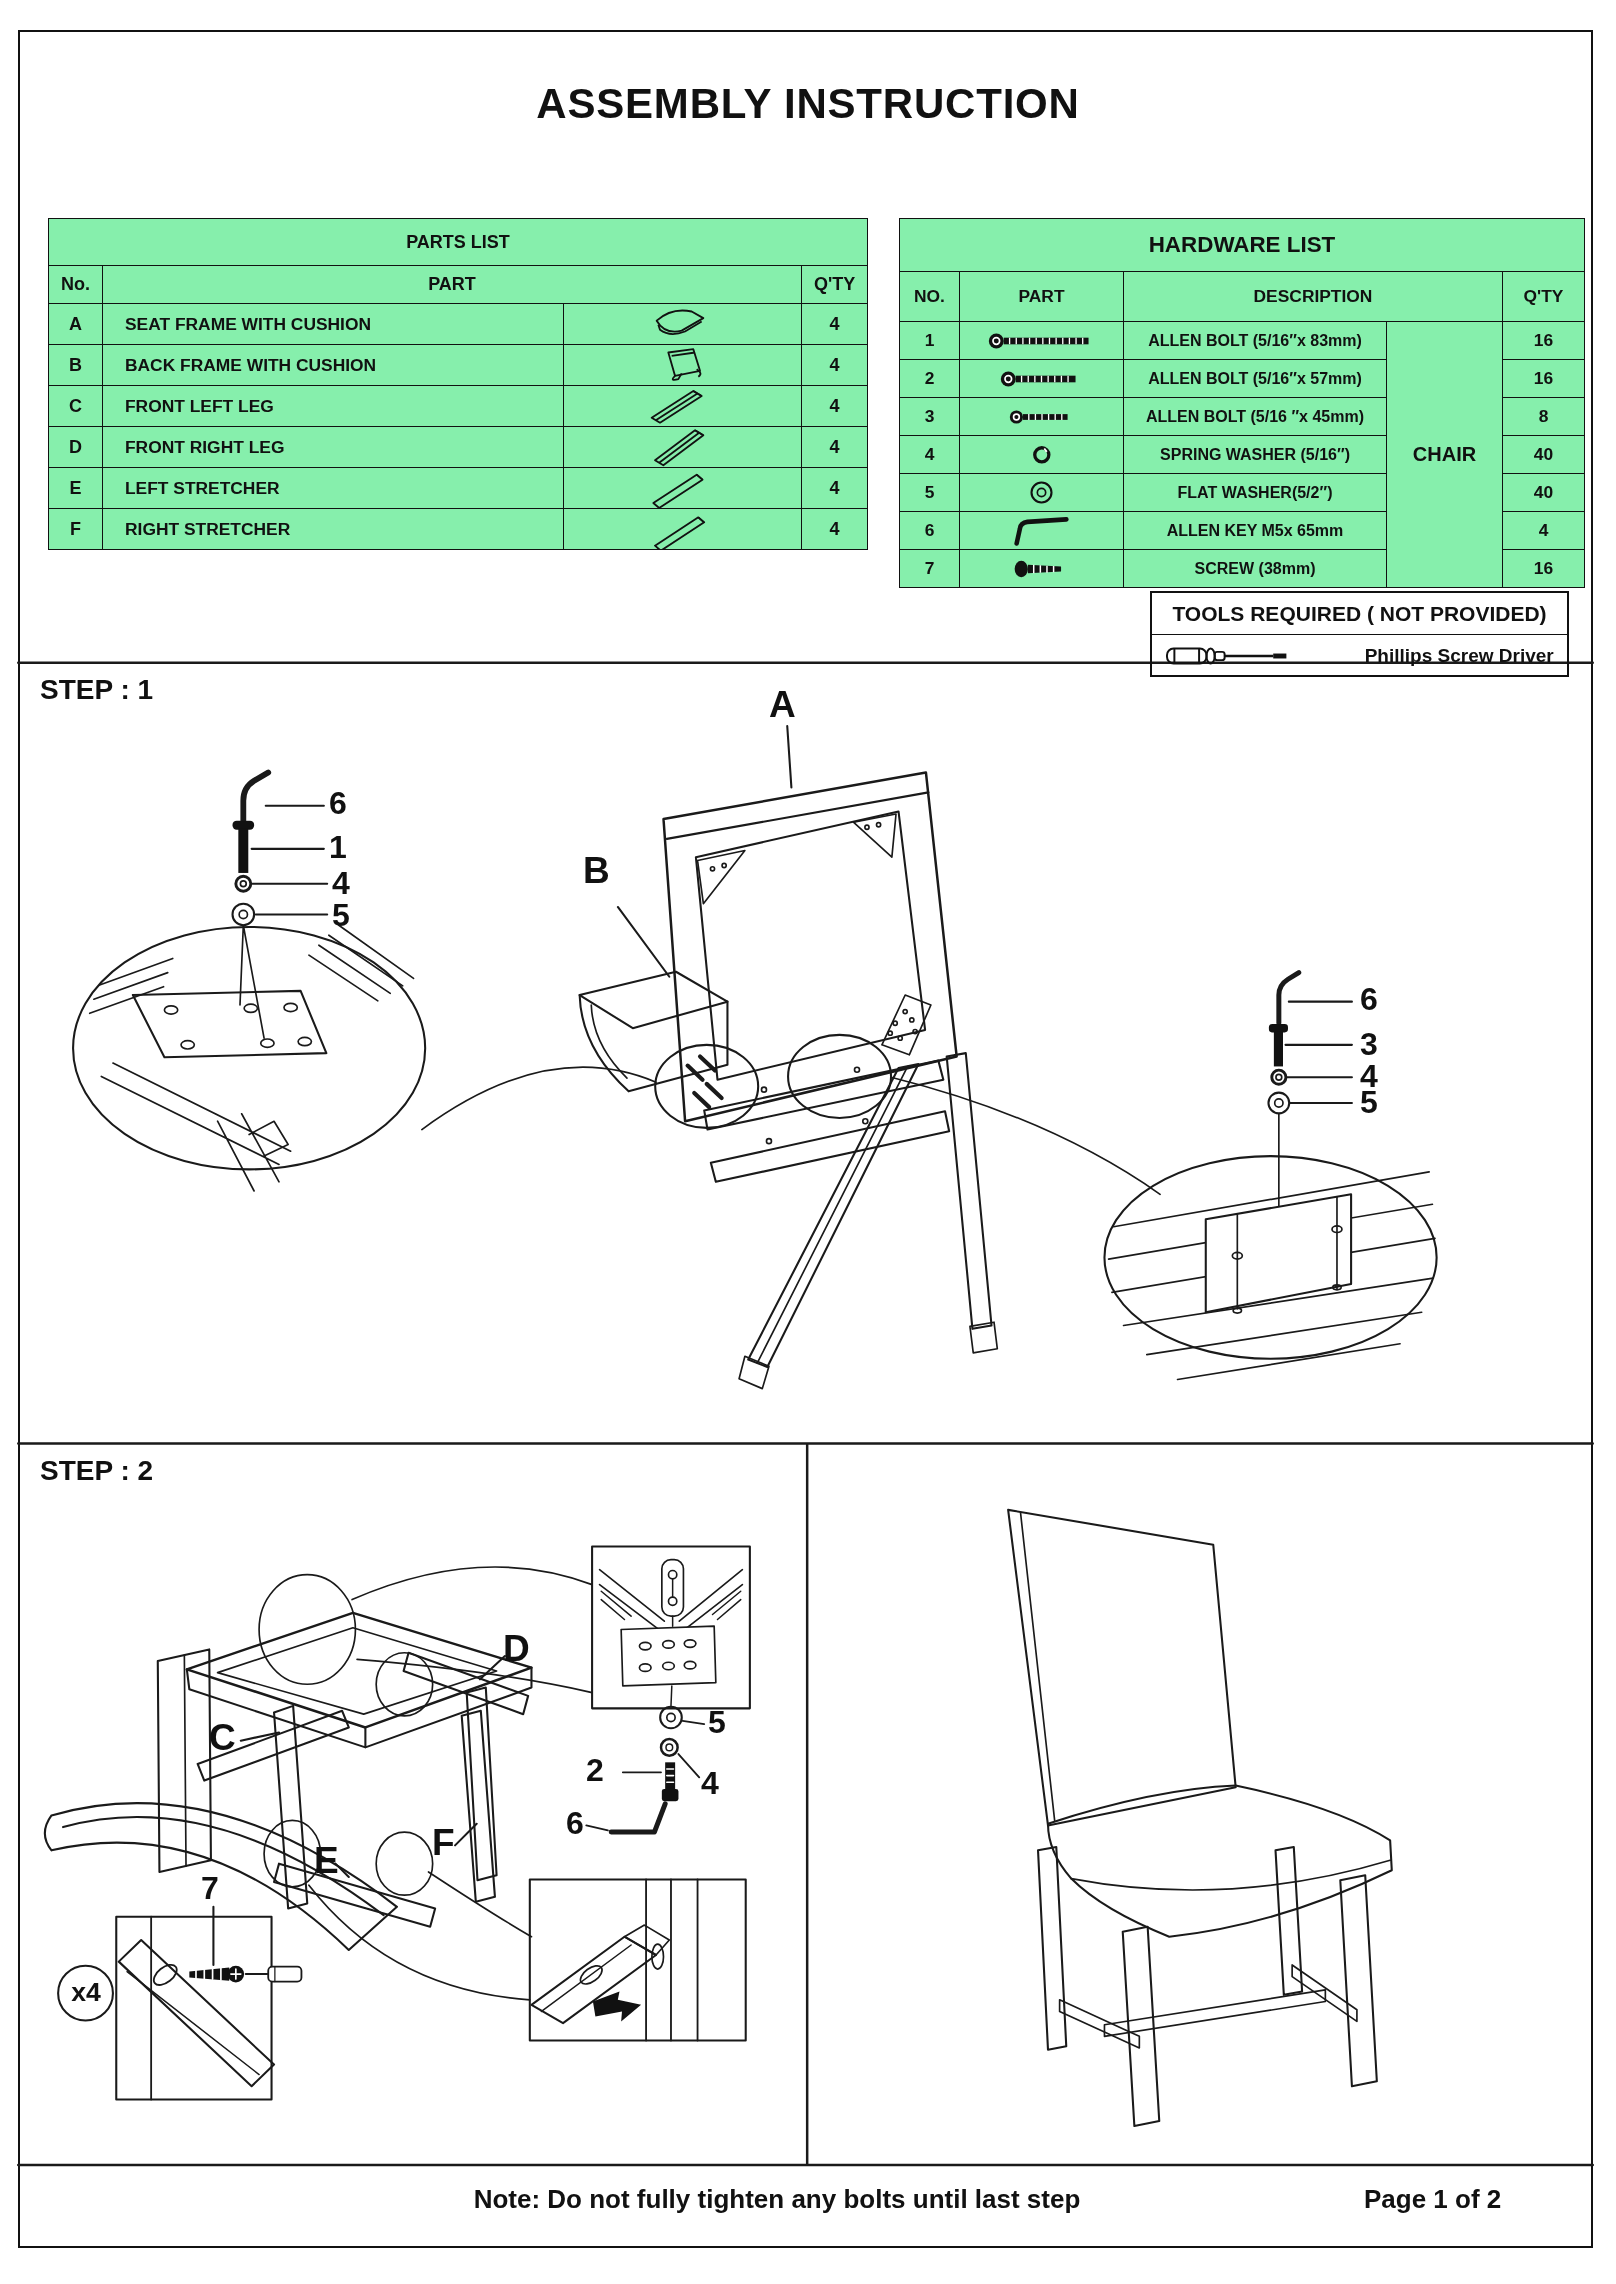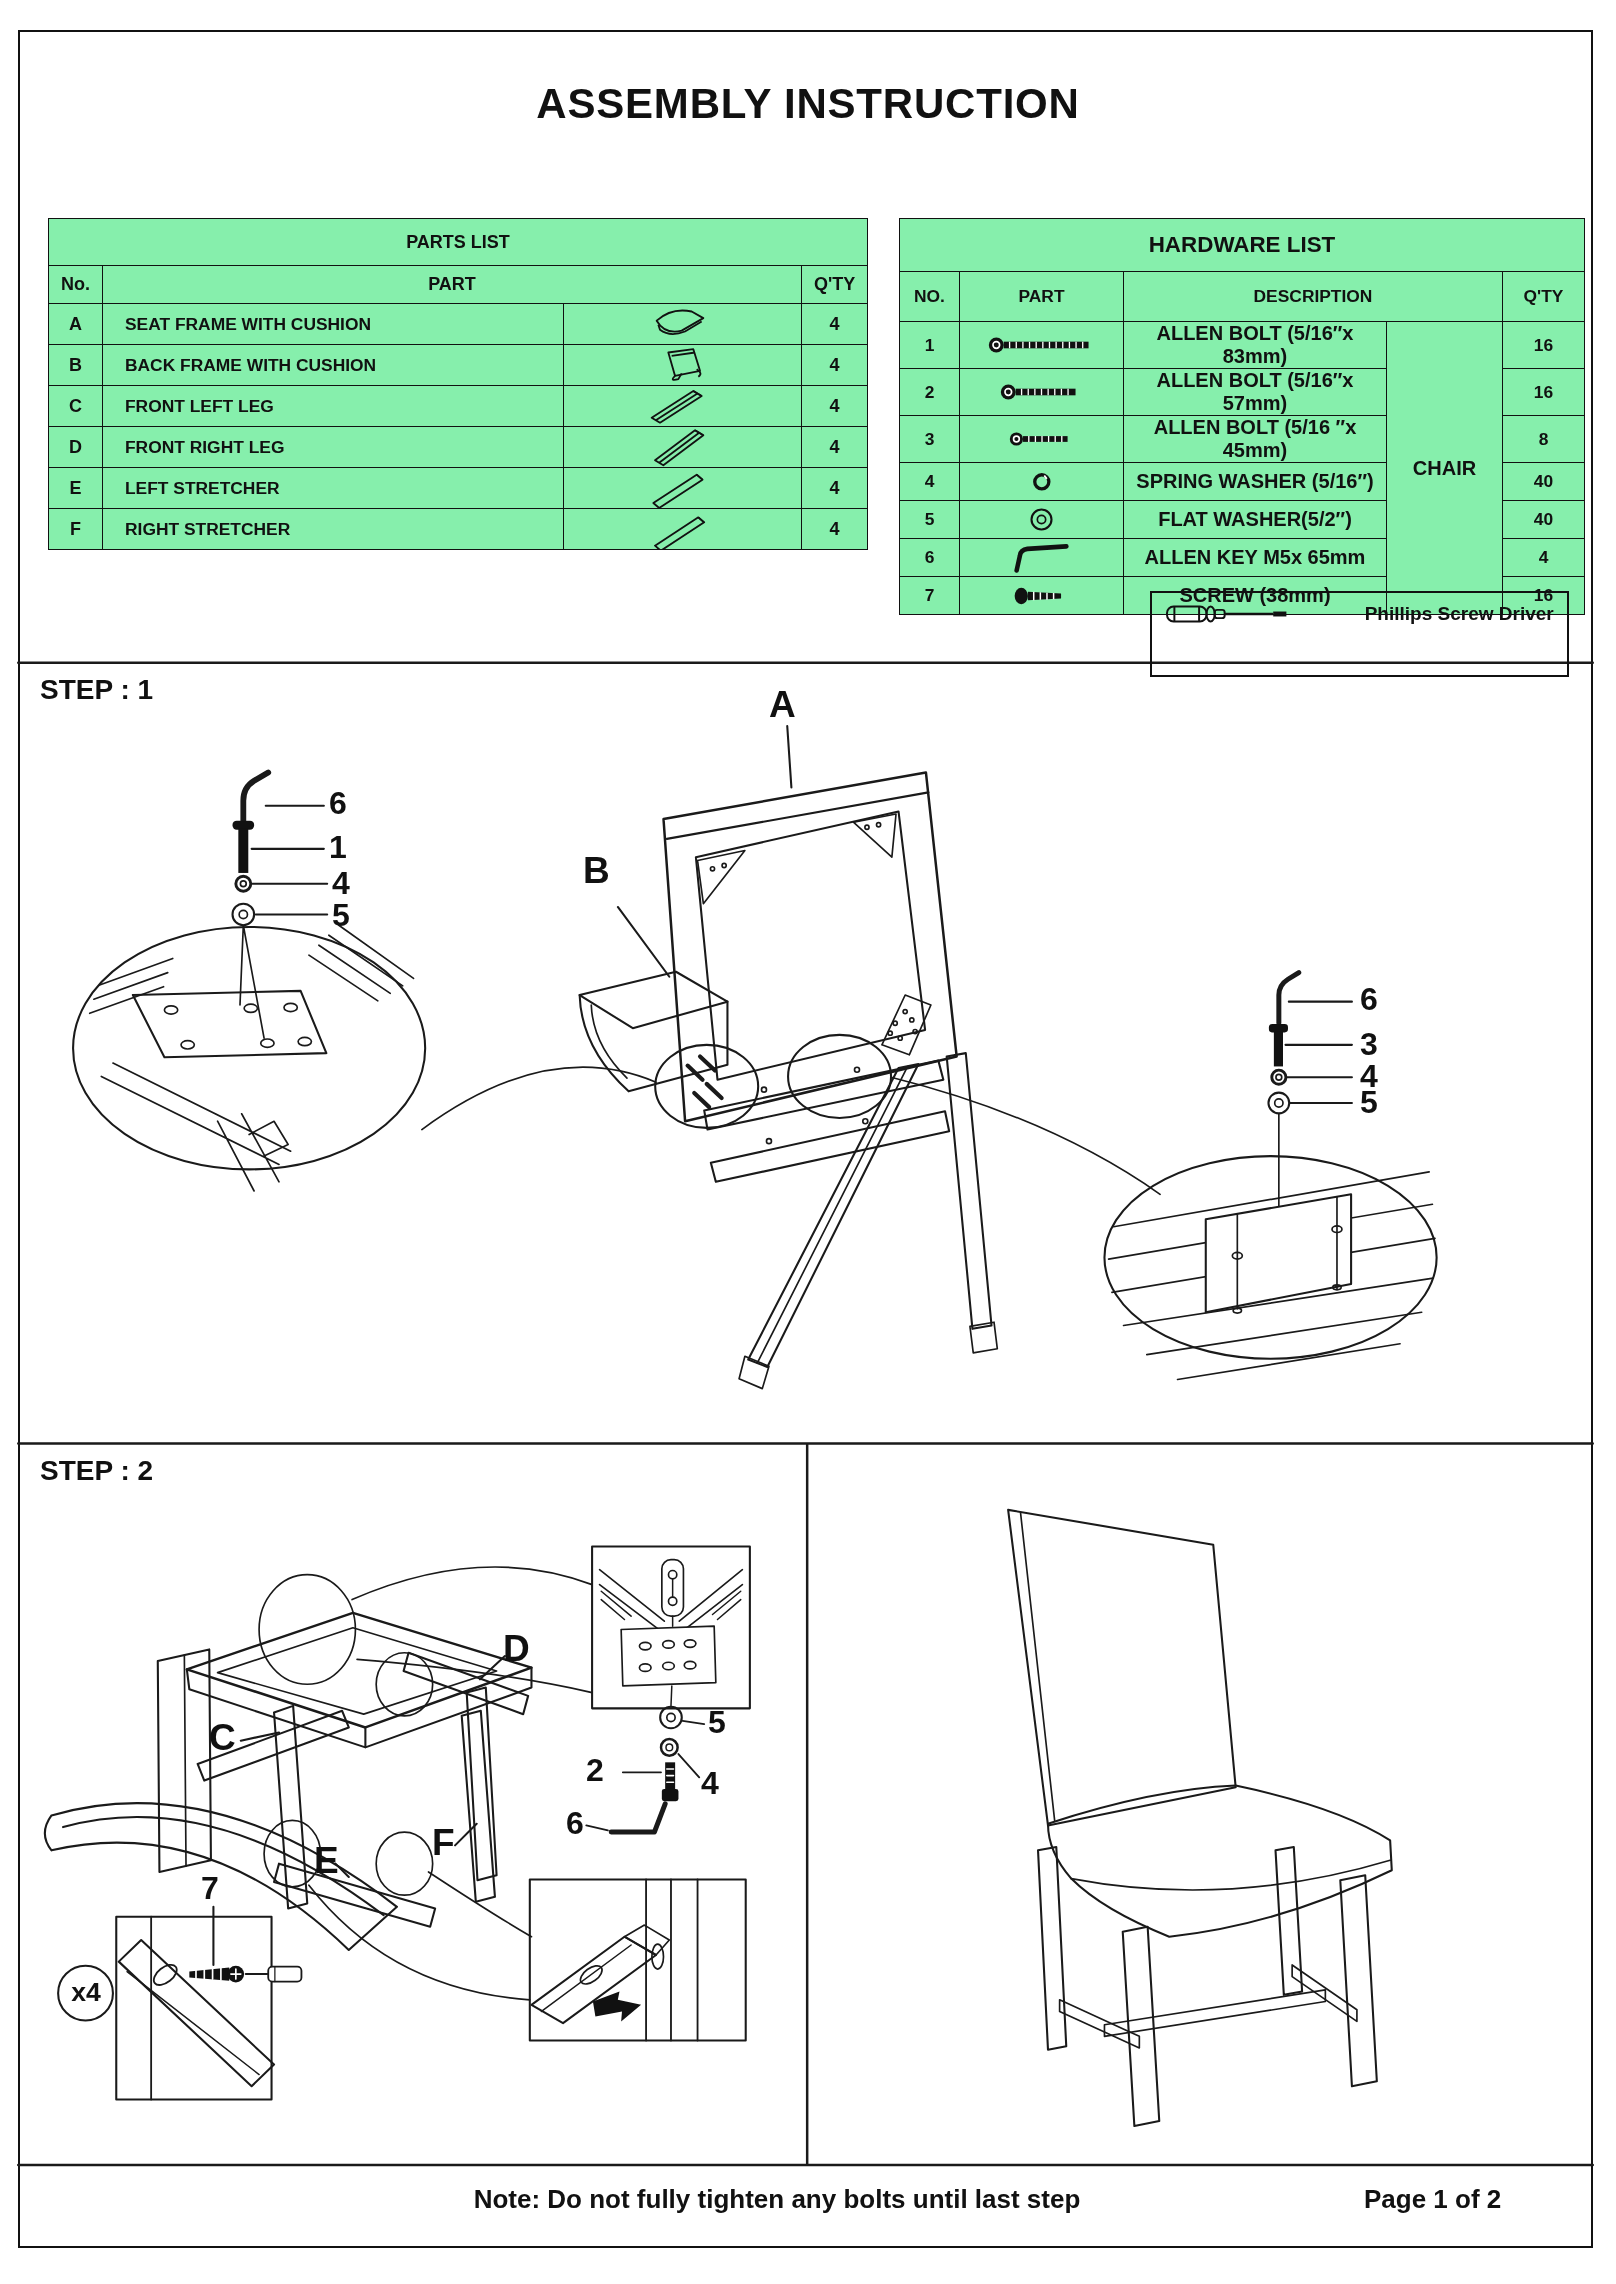--- a/index.html
+++ b/index.html
@@ -12,21 +12,21 @@
         font-size:42px;font-weight:bold;letter-spacing:0.8px;}
   table{position:absolute;border-collapse:collapse;table-layout:fixed;background:#86efac;}
   td{border:1.7px solid #111;font-weight:bold;text-align:center;vertical-align:middle;
      padding:0;overflow:hidden;}
   .t-title td{font-size:25px;}
   .hw .t-title td{font-size:22.4px;}
   .t-head td{font-size:19px;}
   .parts td{font-size:18px;}
   .parts .c-name{text-align:left;padding-left:22px;font-size:17.4px;margin-left:32px;}
   .hw td{font-size:17.4px;}
-  .hw .c-desc{font-size:20px;text-align:center;}
+  .hw .c-desc{font-size:16px;text-align:center;}
   .hw .c-chair{font-size:20px;}
   .tools{position:absolute;left:1150px;top:591px;width:419px;height:86px;
         border:2.5px solid #111;box-sizing:border-box;}
   .tools-title{height:41px;border-bottom:1.7px solid #111;display:flex;align-items:center;
         justify-content:center;font-size:21px;font-weight:bold;}
   .tools-item{height:42px;display:flex;align-items:center;justify-content:space-between;
         padding:0 13.3px 0 11.6px;text-align:center;}
   .tools-item .lbl{font-size:19px;font-weight:bold;}
   .step-label{position:absolute;font-size:28px;font-weight:bold;}
   .co{position:absolute;font-size:32px;font-weight:bold;line-height:1;}
@@ -423,20 +423,21 @@
           <path d="M25,7 v10 M33,7.5 v9 M41,8 v8.5 M49,8.5 v7.5" stroke="#fff" stroke-width="1.8"></path>
             </svg>
       </td>
       <td class="c-desc">SCREW (38mm)</td>
       <td>16</td>
     </tr>
   </tbody>
     </table>
 
   <div class="tools">
+    <div class="tools-title">TOOLS REQUIRED ( NOT PROVIDED)</div>
     <div class="tools-item">
       <span>
         <svg class="icon" width="141" height="28" viewBox="0 0 170 34" fill="none" stroke="#111" stroke-width="2.4">
           <rect x="3" y="8" width="48" height="18" rx="8"></rect>
           <line x1="12" y1="8" x2="12" y2="26"></line>
             <line x1="42" y1="8" x2="42" y2="26"></line>
           <ellipse cx="56" cy="17" rx="5" ry="9"></ellipse>
           <rect x="61" y="12" width="12" height="10" rx="3"></rect>
           <line x1="73" y1="17" x2="132" y2="17" stroke-width="3"></line>
           <rect x="132" y="14" width="16" height="6" fill="#111" stroke="none"></rect>

